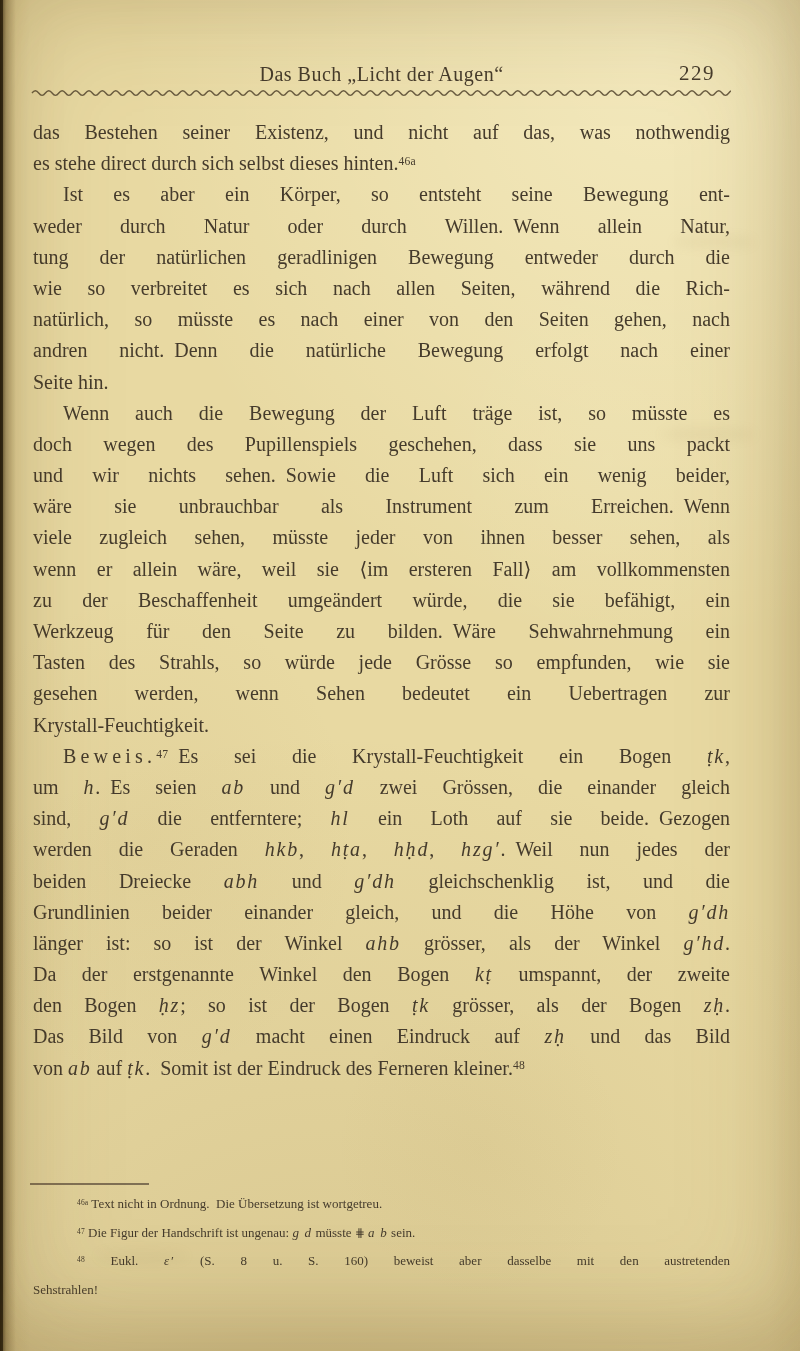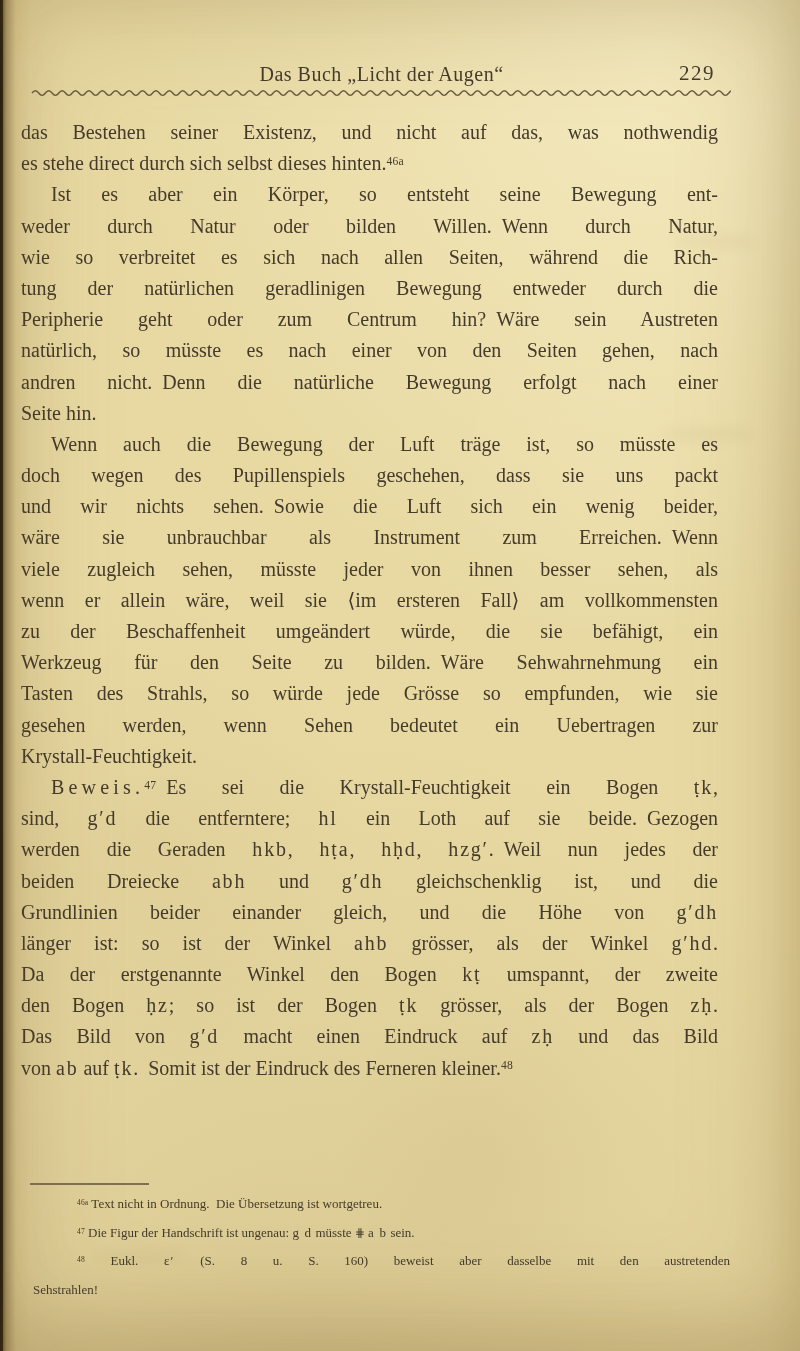--- a/index.html
+++ b/index.html
@@ -27,27 +27,27 @@
   .stain.s2{left:660px;top:428px;width:96px;height:13px;}
   .stain.s3{left:96px;top:1250px;width:92px;height:12px;}
 
   .header{position:absolute;left:33px;top:63px;width:697px;height:28px;}
   .title{position:absolute;left:0;right:0;text-align:center;font-size:20px;letter-spacing:.5px;white-space:nowrap;}
   .pagenum{position:absolute;right:15px;top:-2px;font-size:21px;letter-spacing:1.5px;}
 
   .wavy{position:absolute;left:31px;top:87px;width:700px;height:12px;}
   .wavy path{stroke:#5e5037;stroke-width:1.35;fill:none;opacity:.92;}
 
-  .body-text{position:absolute;left:21px;top:117px;width:697px;font-size:20px;line-height:31.2px;}
+  .body-text{position:absolute;left:33px;top:117px;width:697px;font-size:20px;line-height:31.2px;}
   .body-text .line{height:31.2px;}
   .line{text-align:justify;text-align-last:justify;overflow:hidden;}
   .line.last{text-align-last:left;}
   .body-text .line.indent{text-indent:30px;}
 
-  .i{letter-spacing:.09em;}
+  .i{font-style:italic;letter-spacing:.09em;}
   .sup{font-size:.58em;position:relative;top:-.45em;letter-spacing:.02em;line-height:0;font-style:normal;}
   .sperr{letter-spacing:.21em;}
   .sym{font-family:"DejaVu Sans","Liberation Sans",sans-serif;font-size:.92em;}
 
   .fn-rule{position:absolute;left:30px;top:1183px;width:119px;height:2px;background:#6e5f48;opacity:.85;}
   .footnotes{position:absolute;left:33px;top:1190px;width:697px;font-size:13px;line-height:28.6px;}
   .footnotes .line{height:28.6px;}
   .footnotes .line.indent{text-indent:44px;}
   .footnotes .sup{top:-.4em;}
 </style>
@@ -69,43 +69,43 @@
     <path d="M1 6 q 3.35 -4.6 6.7 0 q 3.35 4.6 6.7 0 q 3.35 -4.6 6.7 0 q 3.35 4.6 6.7 0 q 3.35 -4.6 6.7 0 q 3.35 4.6 6.7 0 q 3.35 -4.6 6.7 0 q 3.35 4.6 6.7 0 q 3.35 -4.6 6.7 0 q 3.35 4.6 6.7 0 q 3.35 -4.6 6.7 0 q 3.35 4.6 6.7 0 q 3.35 -4.6 6.7 0 q 3.35 4.6 6.7 0 q 3.35 -4.6 6.7 0 q 3.35 4.6 6.7 0 q 3.35 -4.6 6.7 0 q 3.35 4.6 6.7 0 q 3.35 -4.6 6.7 0 q 3.35 4.6 6.7 0 q 3.35 -4.6 6.7 0 q 3.35 4.6 6.7 0 q 3.35 -4.6 6.7 0 q 3.35 4.6 6.7 0 q 3.35 -4.6 6.7 0 q 3.35 4.6 6.7 0 q 3.35 -4.6 6.7 0 q 3.35 4.6 6.7 0 q 3.35 -4.6 6.7 0 q 3.35 4.6 6.7 0 q 3.35 -4.6 6.7 0 q 3.35 4.6 6.7 0 q 3.35 -4.6 6.7 0 q 3.35 4.6 6.7 0 q 3.35 -4.6 6.7 0 q 3.35 4.6 6.7 0 q 3.35 -4.6 6.7 0 q 3.35 4.6 6.7 0 q 3.35 -4.6 6.7 0 q 3.35 4.6 6.7 0 q 3.35 -4.6 6.7 0 q 3.35 4.6 6.7 0 q 3.35 -4.6 6.7 0 q 3.35 4.6 6.7 0 q 3.35 -4.6 6.7 0 q 3.35 4.6 6.7 0 q 3.35 -4.6 6.7 0 q 3.35 4.6 6.7 0 q 3.35 -4.6 6.7 0 q 3.35 4.6 6.7 0 q 3.35 -4.6 6.7 0 q 3.35 4.6 6.7 0 q 3.35 -4.6 6.7 0 q 3.35 4.6 6.7 0 q 3.35 -4.6 6.7 0 q 3.35 4.6 6.7 0 q 3.35 -4.6 6.7 0 q 3.35 4.6 6.7 0 q 3.35 -4.6 6.7 0 q 3.35 4.6 6.7 0 q 3.35 -4.6 6.7 0 q 3.35 4.6 6.7 0 q 3.35 -4.6 6.7 0 q 3.35 4.6 6.7 0 q 3.35 -4.6 6.7 0 q 3.35 4.6 6.7 0 q 3.35 -4.6 6.7 0 q 3.35 4.6 6.7 0 q 3.35 -4.6 6.7 0 q 3.35 4.6 6.7 0 q 3.35 -4.6 6.7 0 q 3.35 4.6 6.7 0 q 3.35 -4.6 6.7 0 q 3.35 4.6 6.7 0 q 3.35 -4.6 6.7 0 q 3.35 4.6 6.7 0 q 3.35 -4.6 6.7 0 q 3.35 4.6 6.7 0 q 3.35 -4.6 6.7 0 q 3.35 4.6 6.7 0 q 3.35 -4.6 6.7 0 q 3.35 4.6 6.7 0 q 3.35 -4.6 6.7 0 q 3.35 4.6 6.7 0 q 3.35 -4.6 6.7 0 q 3.35 4.6 6.7 0 q 3.35 -4.6 6.7 0 q 3.35 4.6 6.7 0 q 3.35 -4.6 6.7 0 q 3.35 4.6 6.7 0 q 3.35 -4.6 6.7 0 q 3.35 4.6 6.7 0 q 3.35 -4.6 6.7 0 q 3.35 4.6 6.7 0 q 3.35 -4.6 6.7 0 q 3.35 4.6 6.7 0 q 3.35 -4.6 6.7 0 q 3.35 4.6 6.7 0 q 3.35 -4.6 6.7 0 q 3.35 4.6 6.7 0 q 3.35 -4.6 6.7 0 q 3.35 4.6 6.7 0 q 3.35 -4.6 6.7 0 q 3.35 4.6 6.7 0 q 3.35 -4.6 6.7 0"></path>
   </svg>
 
   <div class="body-text">
       <div>
         <div class="line"><span>das Bestehen seiner Existenz, und nicht auf das, was nothwendig</span></div>
         <div class="line last"><span>es stehe direct durch sich selbst dieses hinten.</span><span class="sup">46a</span></div>
       </div>
       <div>
         <div class="line indent"><span>Ist es aber ein Körper, so entsteht seine Bewegung ent-</span></div>
-        <div class="line"><span>weder durch Natur oder bilden Willen. Wenn durch Natur,</span></div>
+        <div class="line"><span>weder durch Natur oder durch Willen. Wenn allein Natur,</span></div>
+        <div class="line"><span>tung der natürlichen geradlinigen Bewegung entweder durch die</span></div>
         <div class="line"><span>wie so verbreitet es sich nach allen Seiten, während die Rich-</span></div>
-        <div class="line"><span>tung der natürlichen geradlinigen Bewegung entweder durch die</span></div>
-        <div class="line"><span>Peripherie geht oder zum Centrum hin? Wäre sein Austreten</span></div>
         <div class="line"><span>natürlich, so müsste es nach einer von den Seiten gehen, nach</span></div>
         <div class="line"><span>andren nicht. Denn die natürliche Bewegung erfolgt nach einer</span></div>
         <div class="line last"><span>Seite hin.</span></div>
       </div>
       <div>
         <div class="line indent"><span>Wenn auch die Bewegung der Luft träge ist, so müsste es</span></div>
         <div class="line"><span>doch wegen des Pupillenspiels geschehen, dass sie uns packt</span></div>
         <div class="line"><span>und wir nichts sehen. Sowie die Luft sich ein wenig beider,</span></div>
         <div class="line"><span>wäre sie unbrauchbar als Instrument zum Erreichen. Wenn</span></div>
         <div class="line"><span>viele zugleich sehen, müsste jeder von ihnen besser sehen, als</span></div>
         <div class="line"><span>wenn er allein wäre, weil sie ⟨im ersteren Fall⟩ am vollkommensten</span></div>
         <div class="line"><span>zu der Beschaffenheit umgeändert würde, die sie befähigt, ein</span></div>
         <div class="line"><span>Werkzeug für den Seite zu bilden. Wäre Sehwahrnehmung ein</span></div>
         <div class="line"><span>Tasten des Strahls, so würde jede Grösse so empfunden, wie sie</span></div>
         <div class="line"><span>gesehen werden, wenn Sehen bedeutet ein Uebertragen zur</span></div>
         <div class="line last"><span>Krystall-Feuchtigkeit.</span></div>
       </div>
       <div>
         <div class="line indent"><span class="sperr">Beweis.</span><span class="sup">47</span><span> Es sei die Krystall-Feuchtigkeit ein Bogen </span><span class="i">ṭk</span><span>,</span></div>
+        <div class="line"><span>um </span><span class="i">h</span><span>. Es seien </span><span class="i">ab</span><span> und </span><span class="i">g′d</span><span> zwei Grössen, die einander gleich</span></div>
         <div class="line"><span>sind, </span><span class="i">g′d</span><span> die entferntere; </span><span class="i">hl</span><span> ein Loth auf sie beide. Gezogen</span></div>
         <div class="line"><span>werden die Geraden </span><span class="i">hkb</span><span>, </span><span class="i">hṭa</span><span>, </span><span class="i">hḥd</span><span>, </span><span class="i">hzg′</span><span>. Weil nun jedes der</span></div>
         <div class="line"><span>beiden Dreiecke </span><span class="i">abh</span><span> und </span><span class="i">g′dh</span><span> gleichschenklig ist, und die</span></div>
         <div class="line"><span>Grundlinien beider einander gleich, und die Höhe von </span><span class="i">g′dh</span></div>
         <div class="line"><span>länger ist: so ist der Winkel </span><span class="i">ahb</span><span> grösser, als der Winkel </span><span class="i">g′hd</span><span>.</span></div>
         <div class="line"><span>Da der erstgenannte Winkel den Bogen </span><span class="i">kṭ</span><span> umspannt, der zweite</span></div>
         <div class="line"><span>den Bogen </span><span class="i">ḥz</span><span>; so ist der Bogen </span><span class="i">ṭk</span><span> grösser, als der Bogen </span><span class="i">zḥ</span><span>.</span></div>
         <div class="line"><span>Das Bild von </span><span class="i">g′d</span><span> macht einen Eindruck auf </span><span class="i">zḥ</span><span> und das Bild</span></div>
         <div class="line last"><span>von </span><span class="i">ab</span><span> auf </span><span class="i">ṭk</span><span>. Somit ist der Eindruck des Ferneren kleiner.</span><span class="sup">48</span></div>
       </div>

